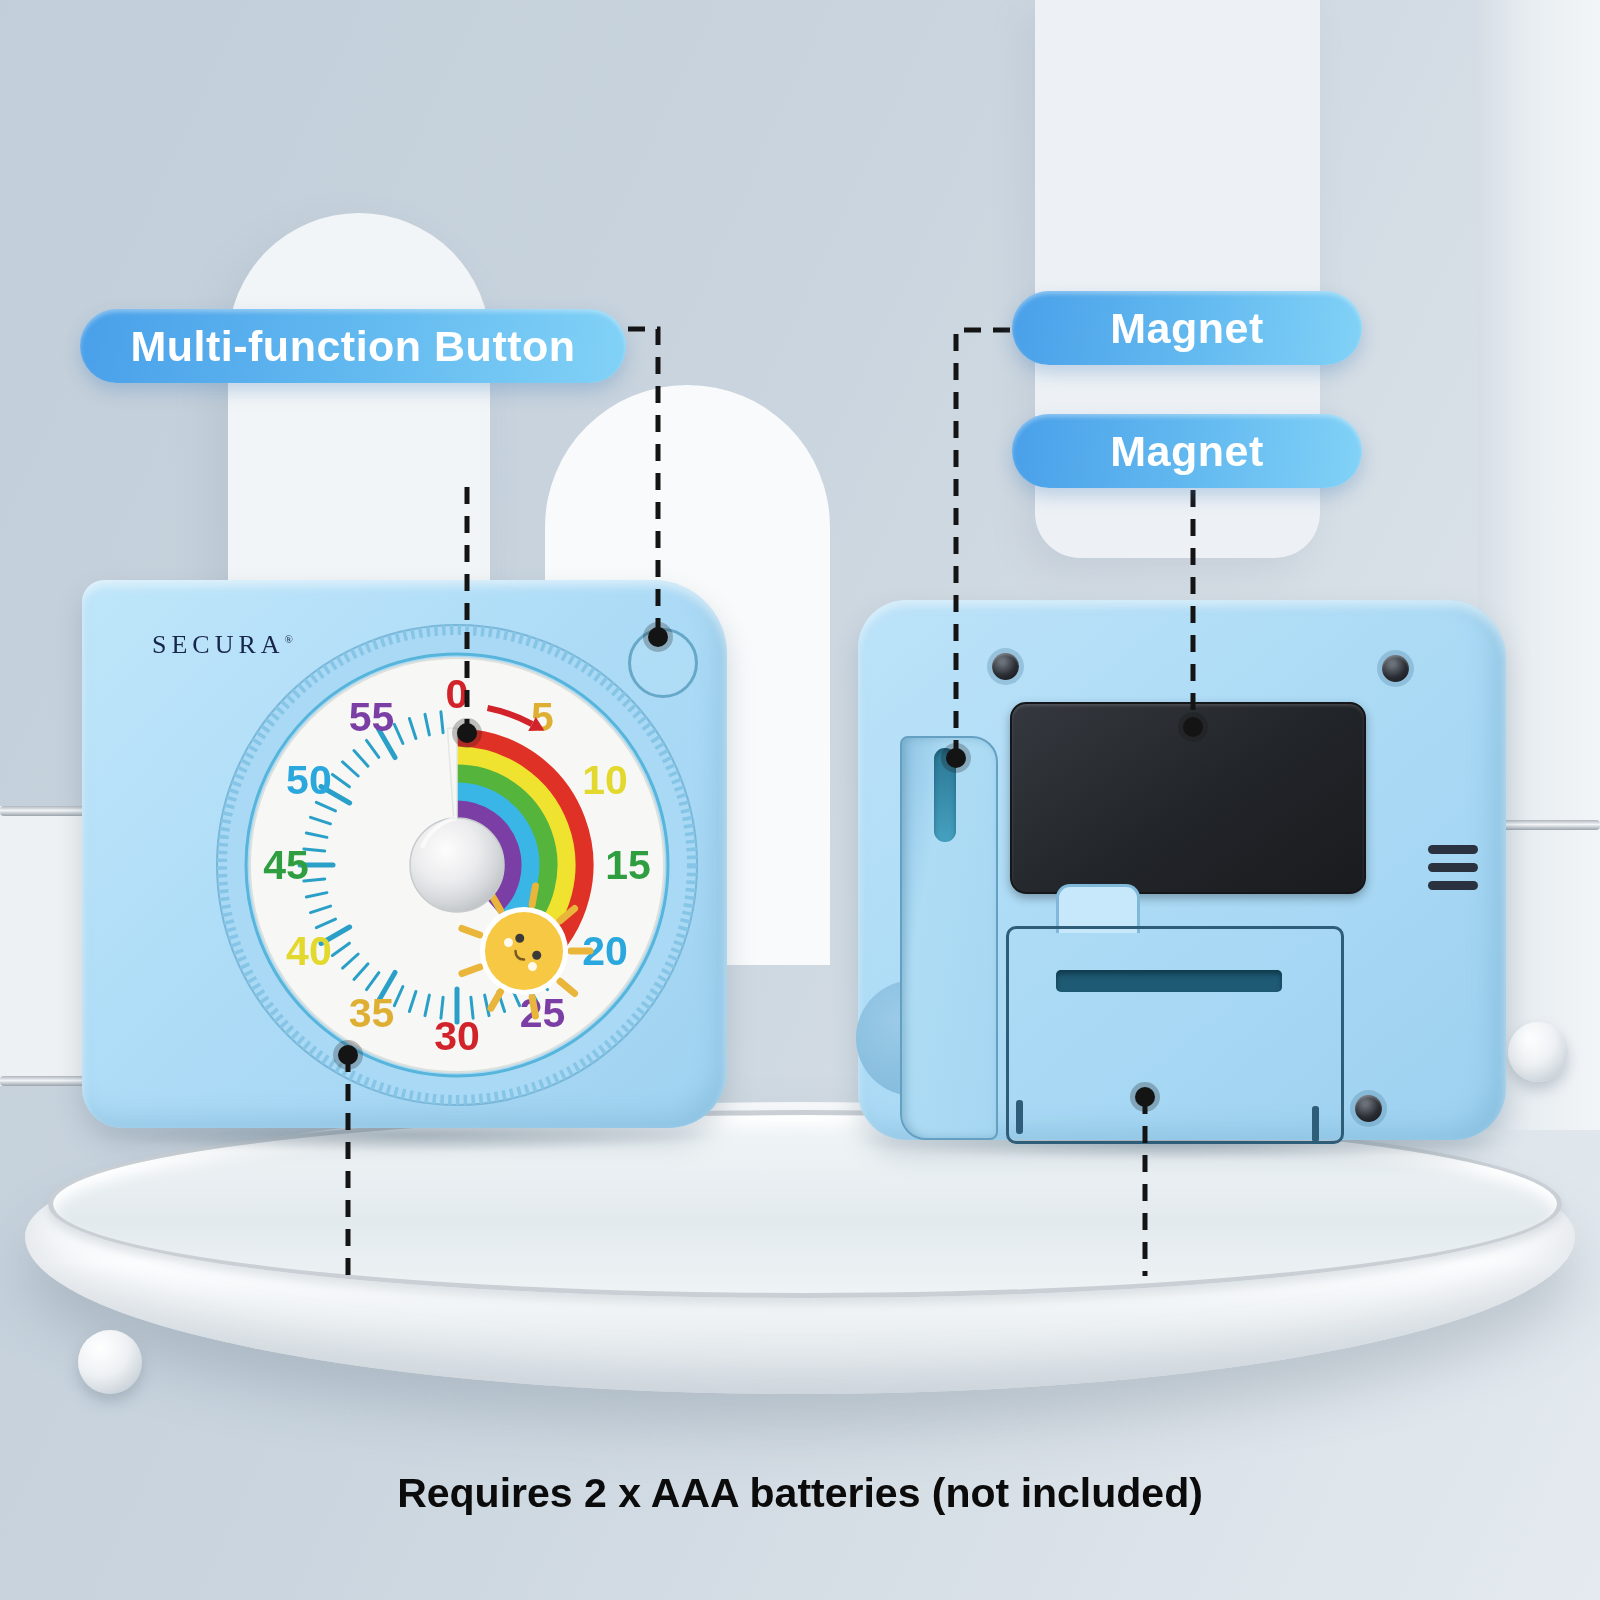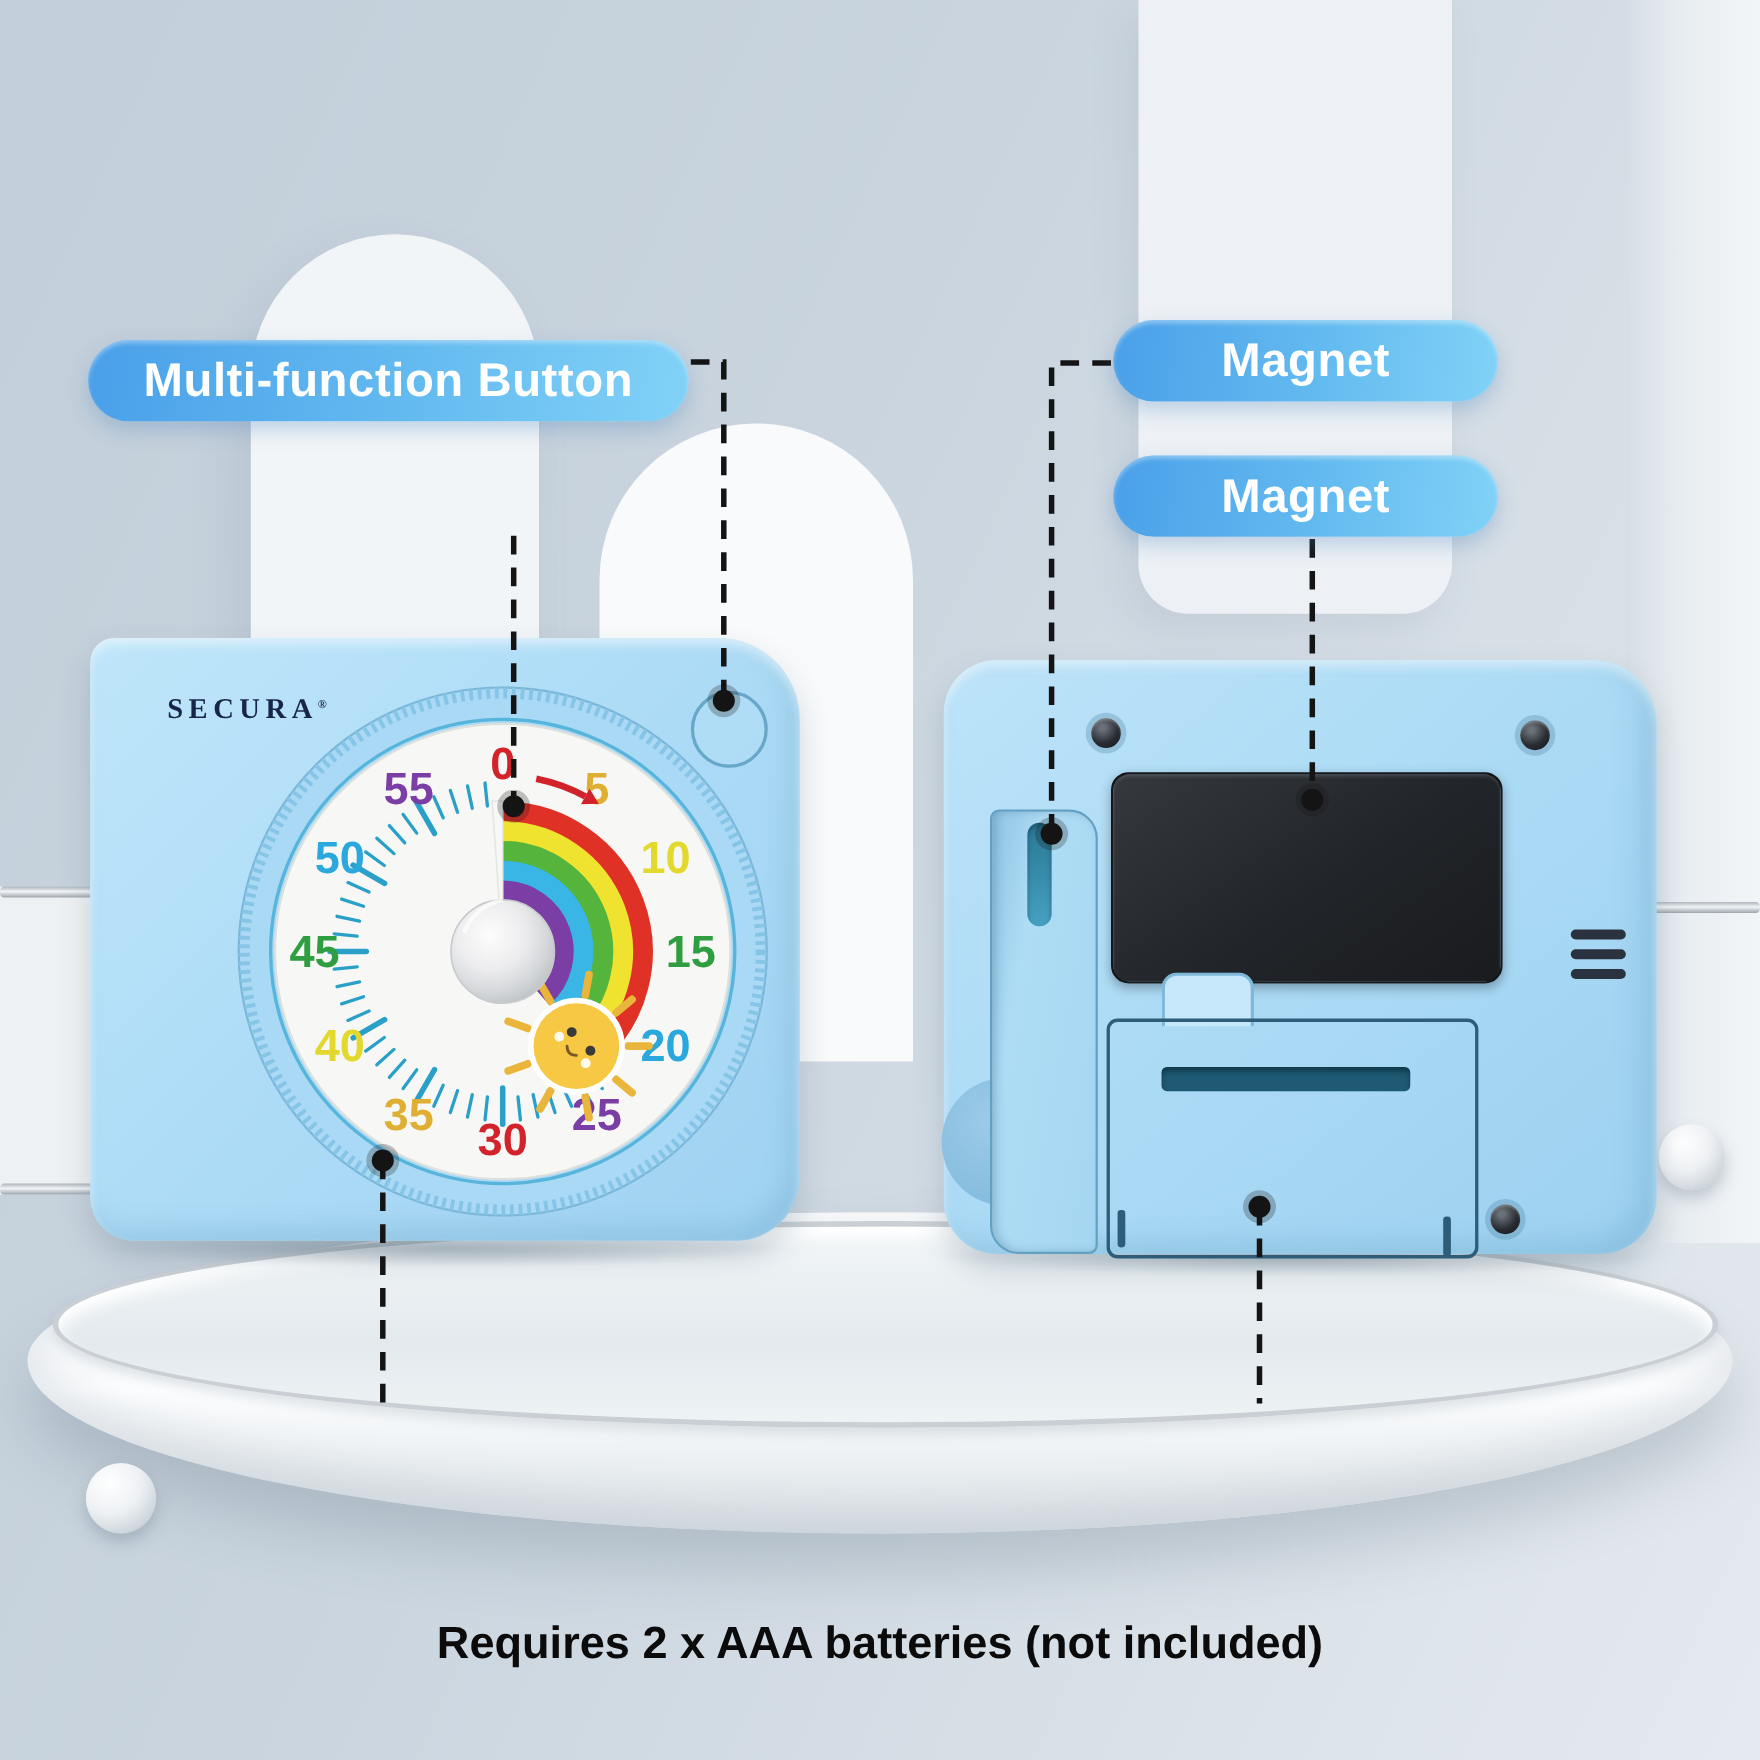--- a/index.html
+++ b/index.html
@@ -31,21 +31,21 @@
   .ball{border-radius:50%;background:radial-gradient(circle at 34% 28%,#ffffff 0%,#eef1f4 45%,#ccd4da 78%,#b6c0c8 100%);
     box-shadow:0 8px 14px rgba(110,125,140,.35);}
   .ball.left{left:78px;top:1330px;width:64px;height:64px;}
   .ball.right{left:1508px;top:1022px;width:60px;height:60px;}
   
   .device-front{left:82px;top:580px;width:645px;height:548px;
     border-radius:22px 74px 58px 40px;
     background:linear-gradient(135deg,#bfe6fa 0%,#aedcf7 45%,#9fd2f1 100%);
     box-shadow:inset 0 6px 10px rgba(255,255,255,.55), inset -10px -12px 22px rgba(90,150,185,.25), 0 14px 26px rgba(90,115,135,.25);}
   .brand{left:70px;top:50px;color:#18254a;font-family:"Liberation Serif",serif;
-    font-weight:bold;font-size:26px;letter-spacing:5px;}
+    font-weight:normal;font-size:26px;letter-spacing:5px;}
   .brand sup{font-size:11px;letter-spacing:0;}
   .mf-button{left:546px;top:48px;width:64px;height:64px;border-radius:50%;
     border:3px solid #67a8c8;background:rgba(255,255,255,.06);}
   #dial-mount{left:195px;top:603px;width:524px;height:524px;}
   .device-back{left:858px;top:600px;width:648px;height:540px;border-radius:48px 58px 52px 48px;
     background:linear-gradient(140deg,#bce3f9 0%,#abdaf5 50%,#9dd1f0 100%);
     box-shadow:inset 0 6px 10px rgba(255,255,255,.5), inset -14px -10px 24px rgba(90,150,185,.28), 0 14px 26px rgba(90,115,135,.25);}
   .screw{width:27px;height:27px;border-radius:50%;
     background:radial-gradient(circle at 38% 32%,#6a7078 10%,#2a2e34 55%,#101317 100%);
     box-shadow:0 0 0 5px rgba(70,120,150,.28), inset 0 2px 2px rgba(255,255,255,.25);}

